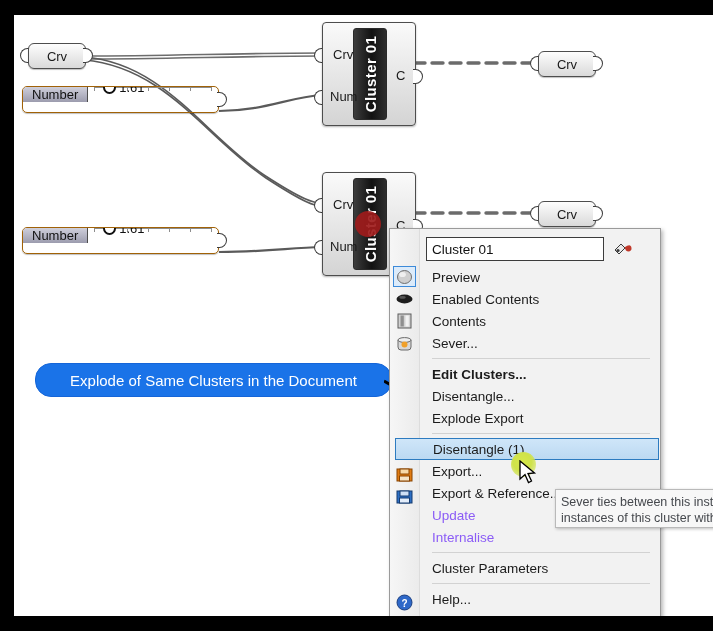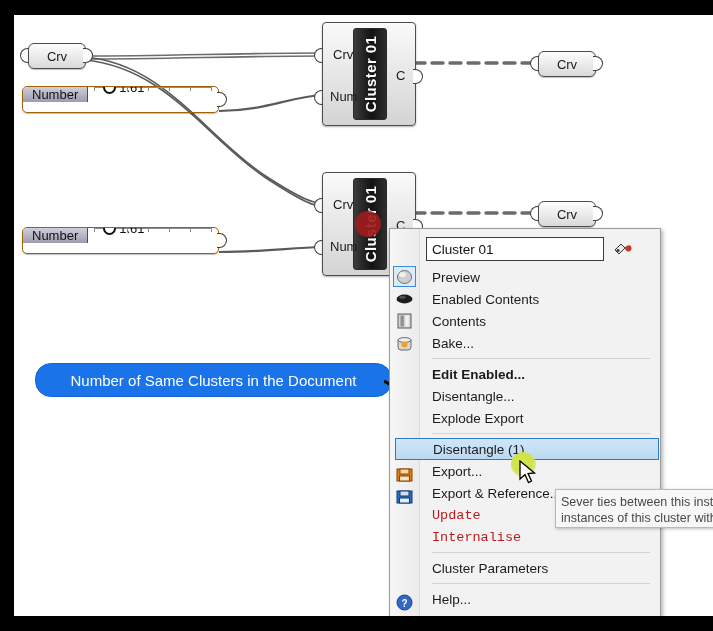--- a/index.html
+++ b/index.html
@@ -86,21 +86,21 @@
     position:absolute;left:0;top:0;bottom:0;width:29px;
     background:linear-gradient(90deg,#f6f6f6,#ebebeb);
     border-right:1px solid #dcdcdc;
   }
   .mi{
     position:relative;height:22px;display:flex;align-items:center;
     padding-left:38px;font-size:13.5px;color:#1b1b1b;
     font-family:"Liberation Sans",sans-serif;
   }
   .mi.bold{font-weight:bold;}
-  .mi.disabled{color:#b91c1c;font-family:Liberation Mono, monospace;}
+  .mi.disabled{color:#8b5cf6;}
   .mi.sel{
     background:linear-gradient(#cfe6f9,#bcd9f2);
     border:1px solid #2d7bc0;box-sizing:border-box;margin:0 1px;
     padding-left:37px;
   }
   .sep{height:1px;background:#d2d2d2;margin:4px 10px 4px 38px;}
 
   
   #namebox{
     position:absolute;left:36px;top:8px;width:178px;height:24px;
@@ -238,21 +238,21 @@
 
     <div style="position:absolute;left:516px;top:186px;">
       <div class="port left" style="left:0;top:5px;"></div>
       <div class="gh-cap" style="left:8px;top:0;width:56px;height:24px;">
         <span>Crv</span>
       </div>
       <div class="port right" style="left:63px;top:5px;"></div>
     </div>
 
     <div id="callout">
-      <span>Number of Same Clusters in the Document</span>
+      <span>Explode of Same Clusters in the Document</span>
     </div>
 
     <svg id="arrow" viewBox="0 0 160 90">
       <line x1="0" y1="6" x2="131" y2="80" stroke="#000" stroke-width="3"></line>
       <polygon points="131,80 114,74 121,64" fill="#000"></polygon>
     </svg>
 
     <div id="menu">
       <div class="gutter"></div>
 
@@ -314,27 +314,27 @@
         <div class="mi">
           <span>Preview</span>
           </div>
         <div class="mi">
           <span>Enabled Contents</span>
           </div>
         <div class="mi">
           <span>Contents</span>
           </div>
         <div class="mi">
-          <span>Bake...</span>
+          <span>Sever...</span>
           </div>
 
         <div class="sep"></div>
 
         <div class="mi bold">
-          <span>Edit Enabled...</span>
+          <span>Edit Clusters...</span>
           </div>
         <div class="mi">
           <span>Disentangle...</span>
           </div>
         <div class="mi">
           <span>Explode Export</span>
           </div>
 
         <div class="sep"></div>
 

